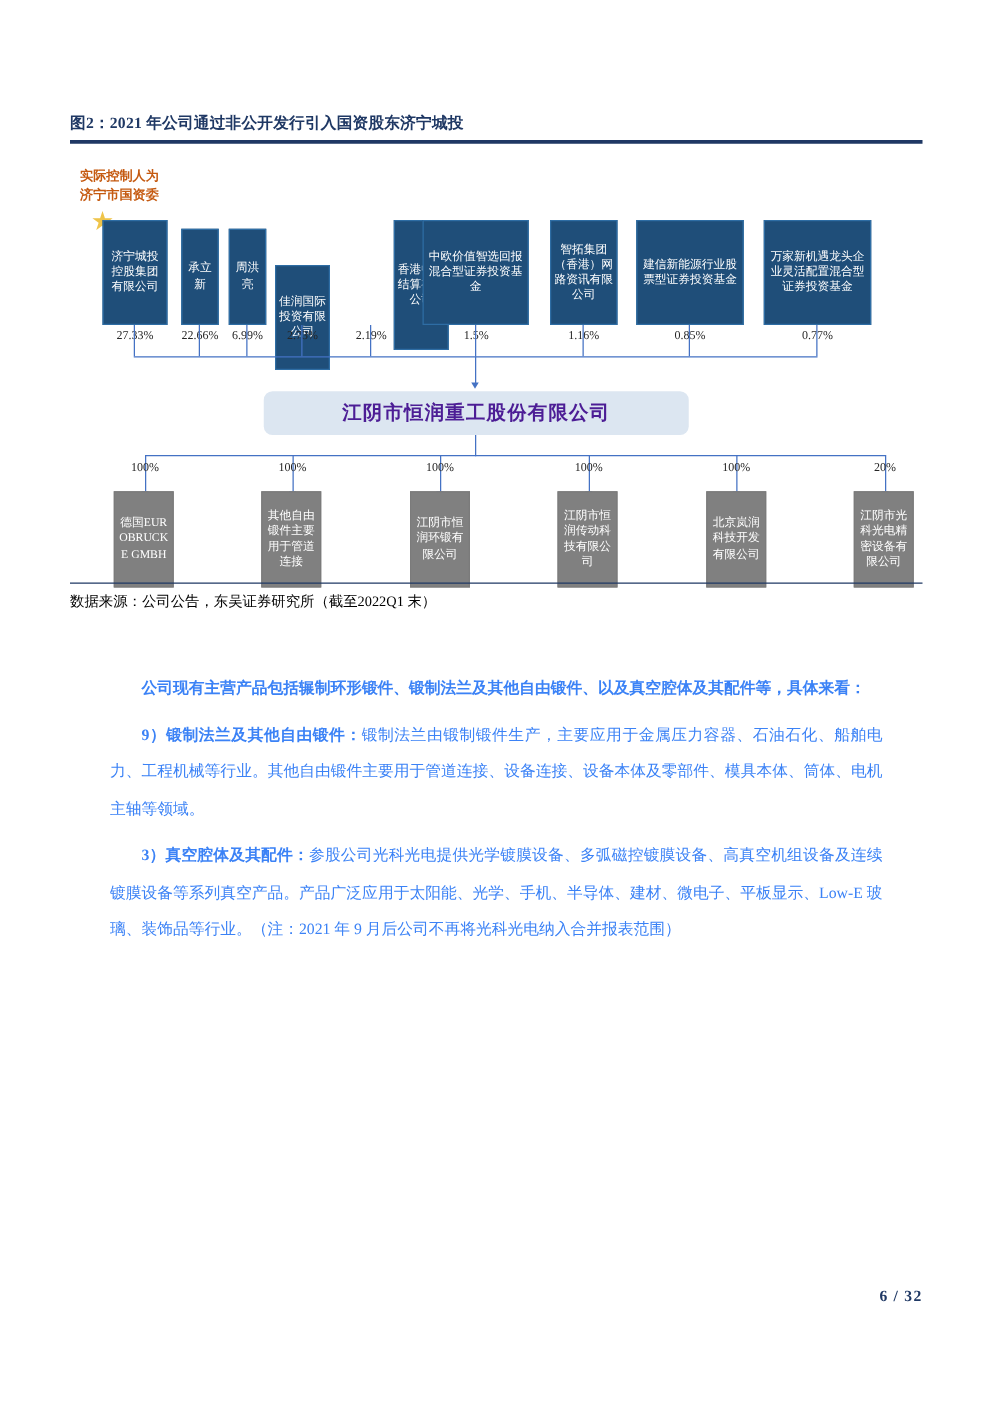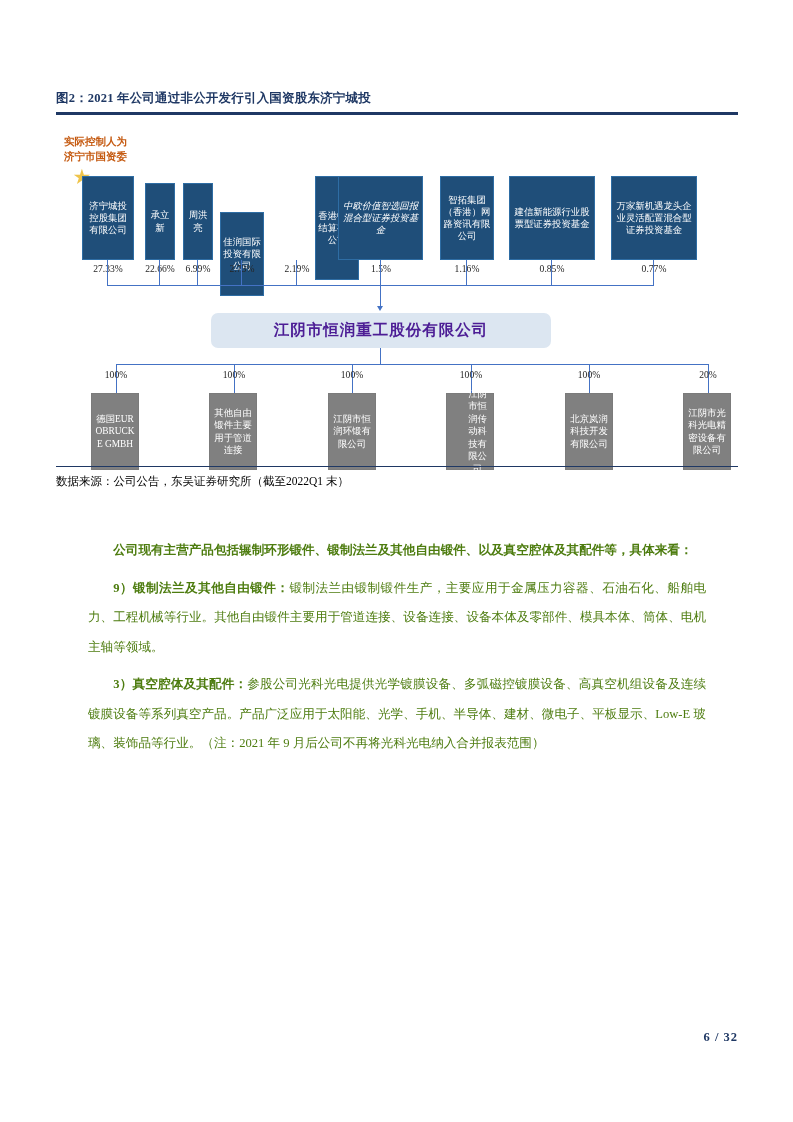--- a/index.html
+++ b/index.html
@@ -99,21 +99,21 @@
     font-size:11.5px; color:#000000;
     font-family:"Liberation Serif","DejaVu Serif",serif;
     white-space:nowrap;
   }
 
   
   .body-copy{
     position:absolute; left:88px; top:536px; width:618px;
   }
   .para{
-    font-size:12.6px; line-height:29.5px; color:#4d7c0f; text-align:justify;
+    font-size:12.6px; line-height:29.5px; color:#3b82f6; text-align:justify;
     text-justify:inter-ideograph; margin:0 0 8px 0;
   }
   .para.lead{ font-weight:bold; text-indent:2em; }
   .para.item{ text-indent:2em; }
   .para .lbl{ font-weight:bold; }
 
   
   .footer{
     position:absolute; right:55px; top:1030px;
     font-size:12.5px; font-weight:bold; color:#1F3864;
@@ -144,21 +144,21 @@
     </div>
   <div class="topbox" style="left:127px; top:63px;  width:30px;  height:77px;">
       <span>周洪亮</span>
     </div>
   <div class="topbox" style="left:164px; top:56px;  width:44px;  height:84px;margin-top:36px;">
       <span>佳润国际投资有限公司</span>
     </div>
   <div class="topbox" style="left:219px; top:56px;  width:44px;  height:104px;margin-left:40px;">
       <span>香港中央结算有限公司</span>
     </div>
-  <div class="topbox" style="left:282px; top:56px;  width:85px;  height:84px;font-style:italic;">
+  <div class="topbox" style="left:282px; top:56px;  width:85px;  height:84px;">
       <span>中欧价值智选回报混合型证券投资基金</span>
     </div>
   <div class="topbox" style="left:384px; top:56px;  width:54px;  height:84px;">
       <span>智拓集团（香港）网路资讯有限公司</span>
     </div>
   <div class="topbox" style="left:453px; top:56px;  width:86px;  height:84px;">
       <span>建信新能源行业股票型证券投资基金</span>
     </div>
   <div class="topbox" style="left:555px; top:56px;  width:86px;  height:84px;">
       <span>万家新机遇龙头企业灵活配置混合型证券投资基金</span>
@@ -218,21 +218,21 @@
 
   <div class="subbox" style="left:35px;  top:273px; width:48px; height:77px;">
       <span>德国EUROBRUCKE GMBH</span>
     </div>
   <div class="subbox" style="left:153px; top:273px; width:48px; height:77px;">
       <span>其他自由锻件主要用于管道连接</span>
     </div>
   <div class="subbox" style="left:272px; top:273px; width:48px; height:77px;">
       <span>江阴市恒润环锻有限公司</span>
     </div>
-  <div class="subbox" style="left:390px; top:273px; width:48px; height:77px;padding-left:17px;">
+  <div class="subbox" style="left:390px; top:273px; width:48px; height:77px;">
       <span>江阴市恒润传动科技有限公司</span>
     </div>
   <div class="subbox" style="left:509px; top:273px; width:48px; height:77px;">
       <span>北京岚润科技开发有限公司</span>
     </div>
   <div class="subbox" style="left:627px; top:273px; width:48px; height:77px;">
       <span>江阴市光科光电精密设备有限公司</span>
     </div>
 
 </div>

